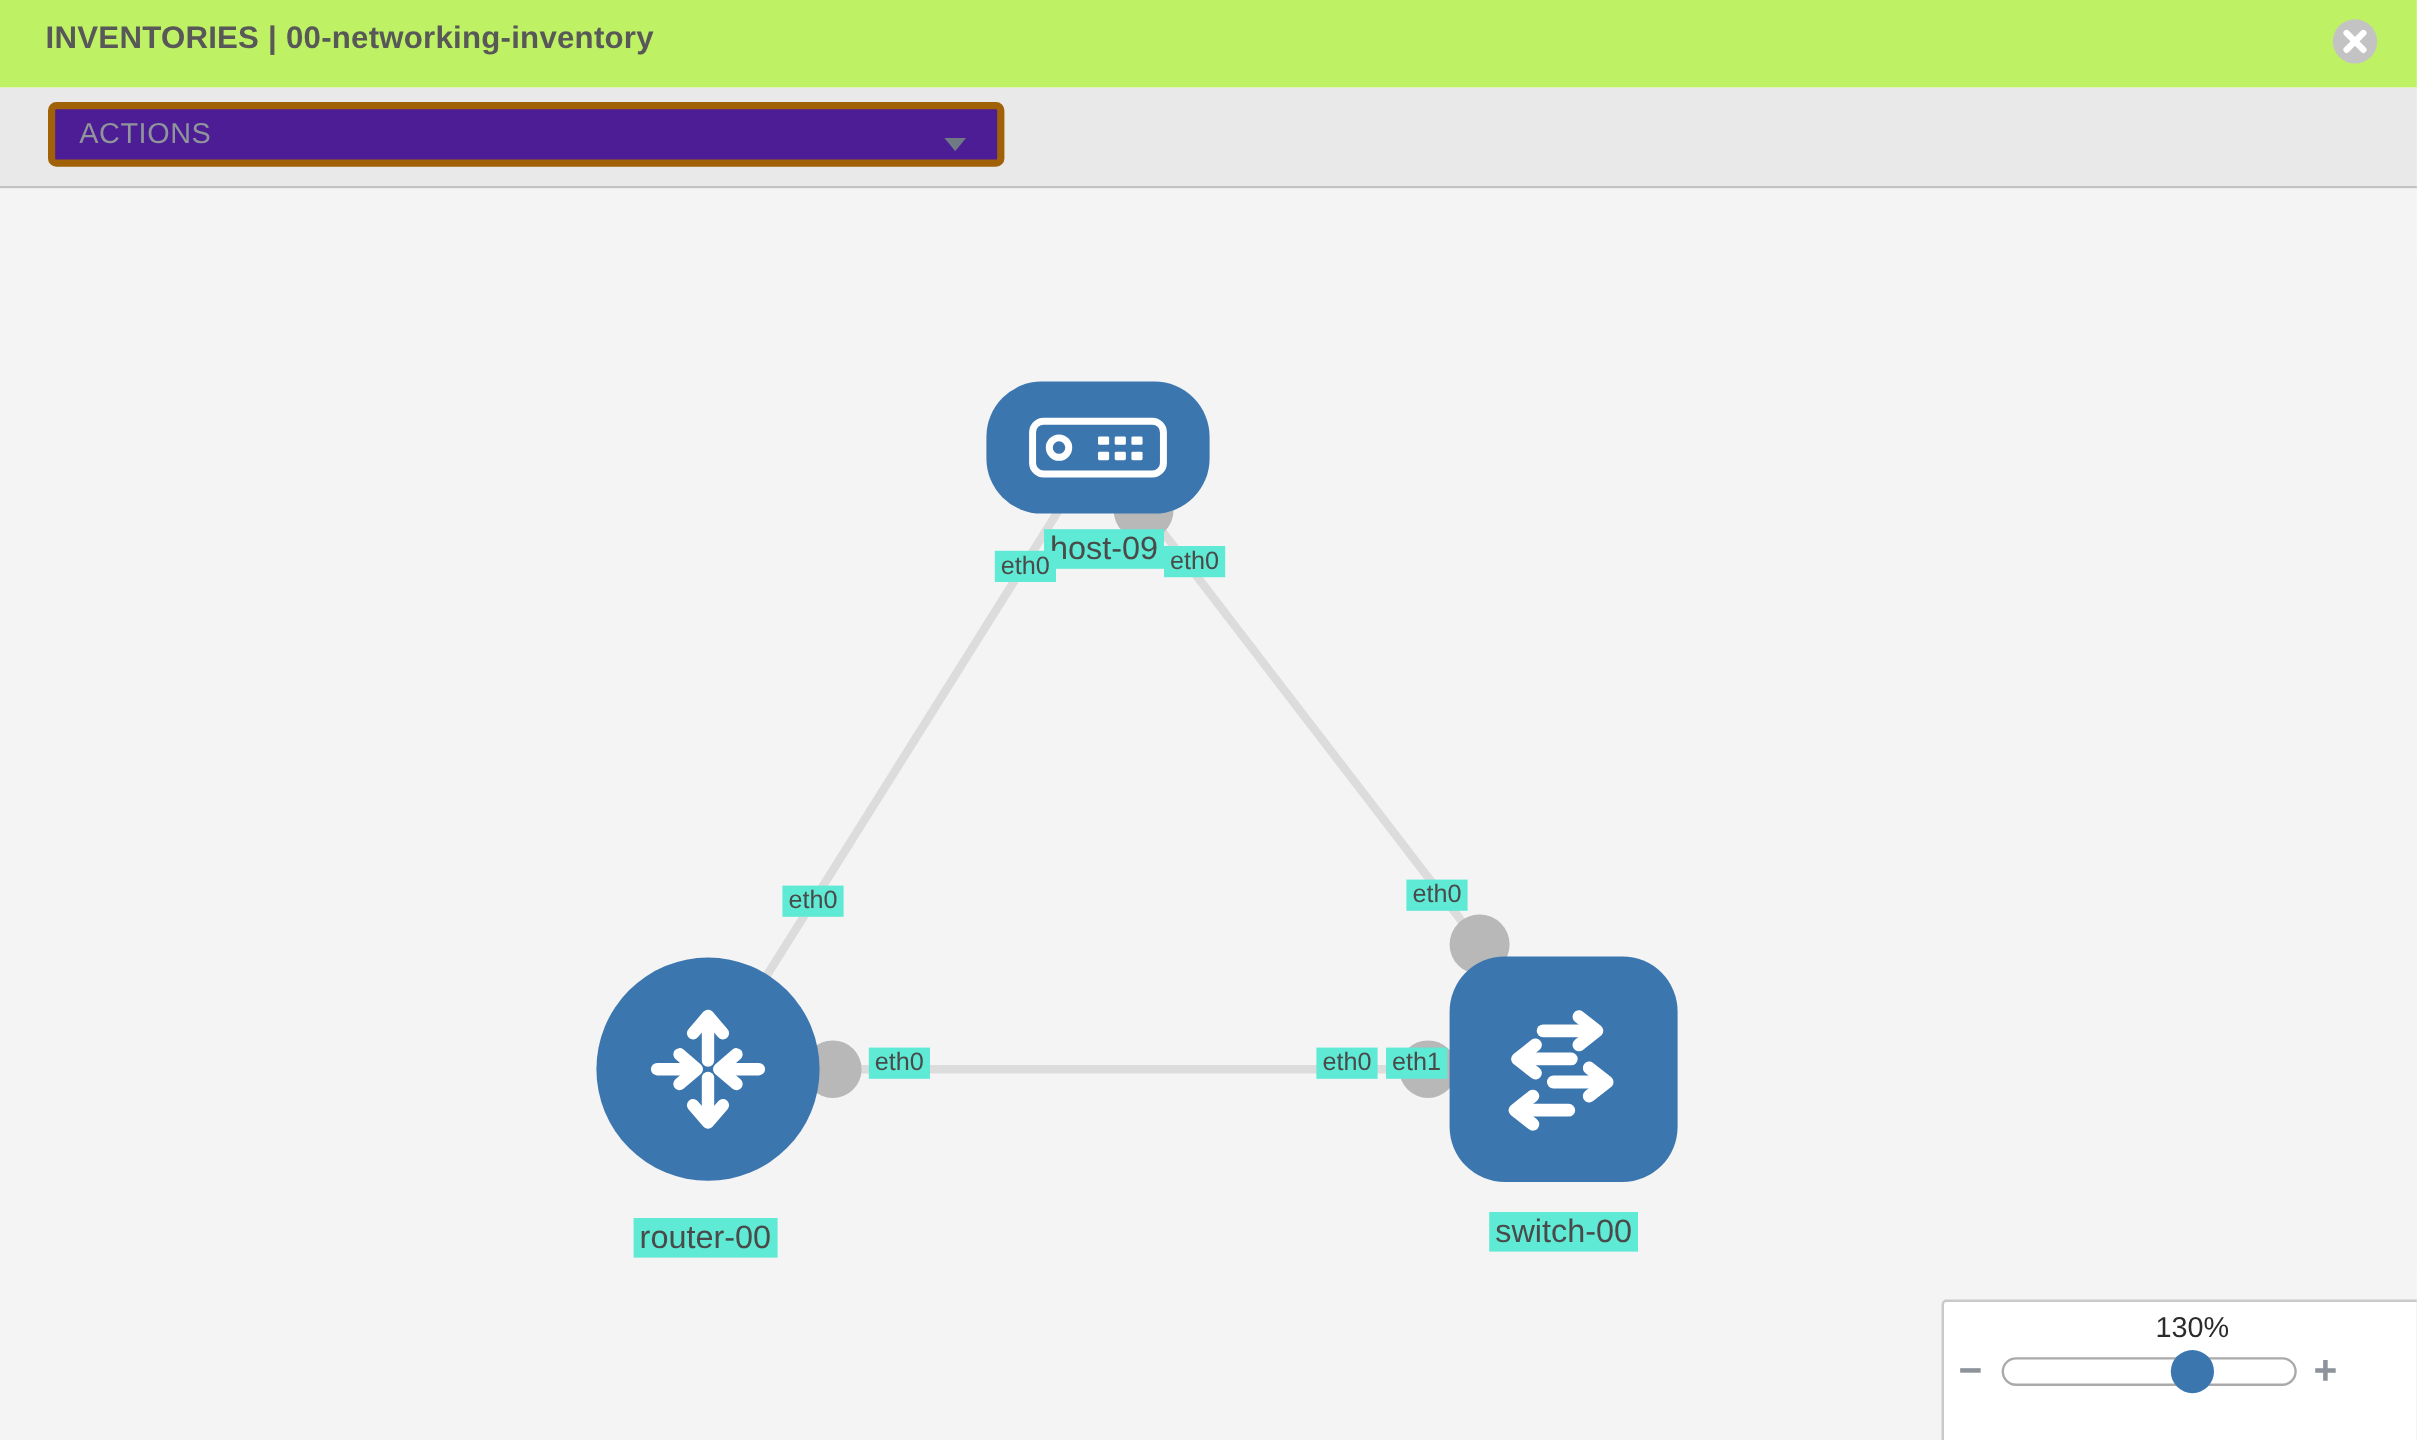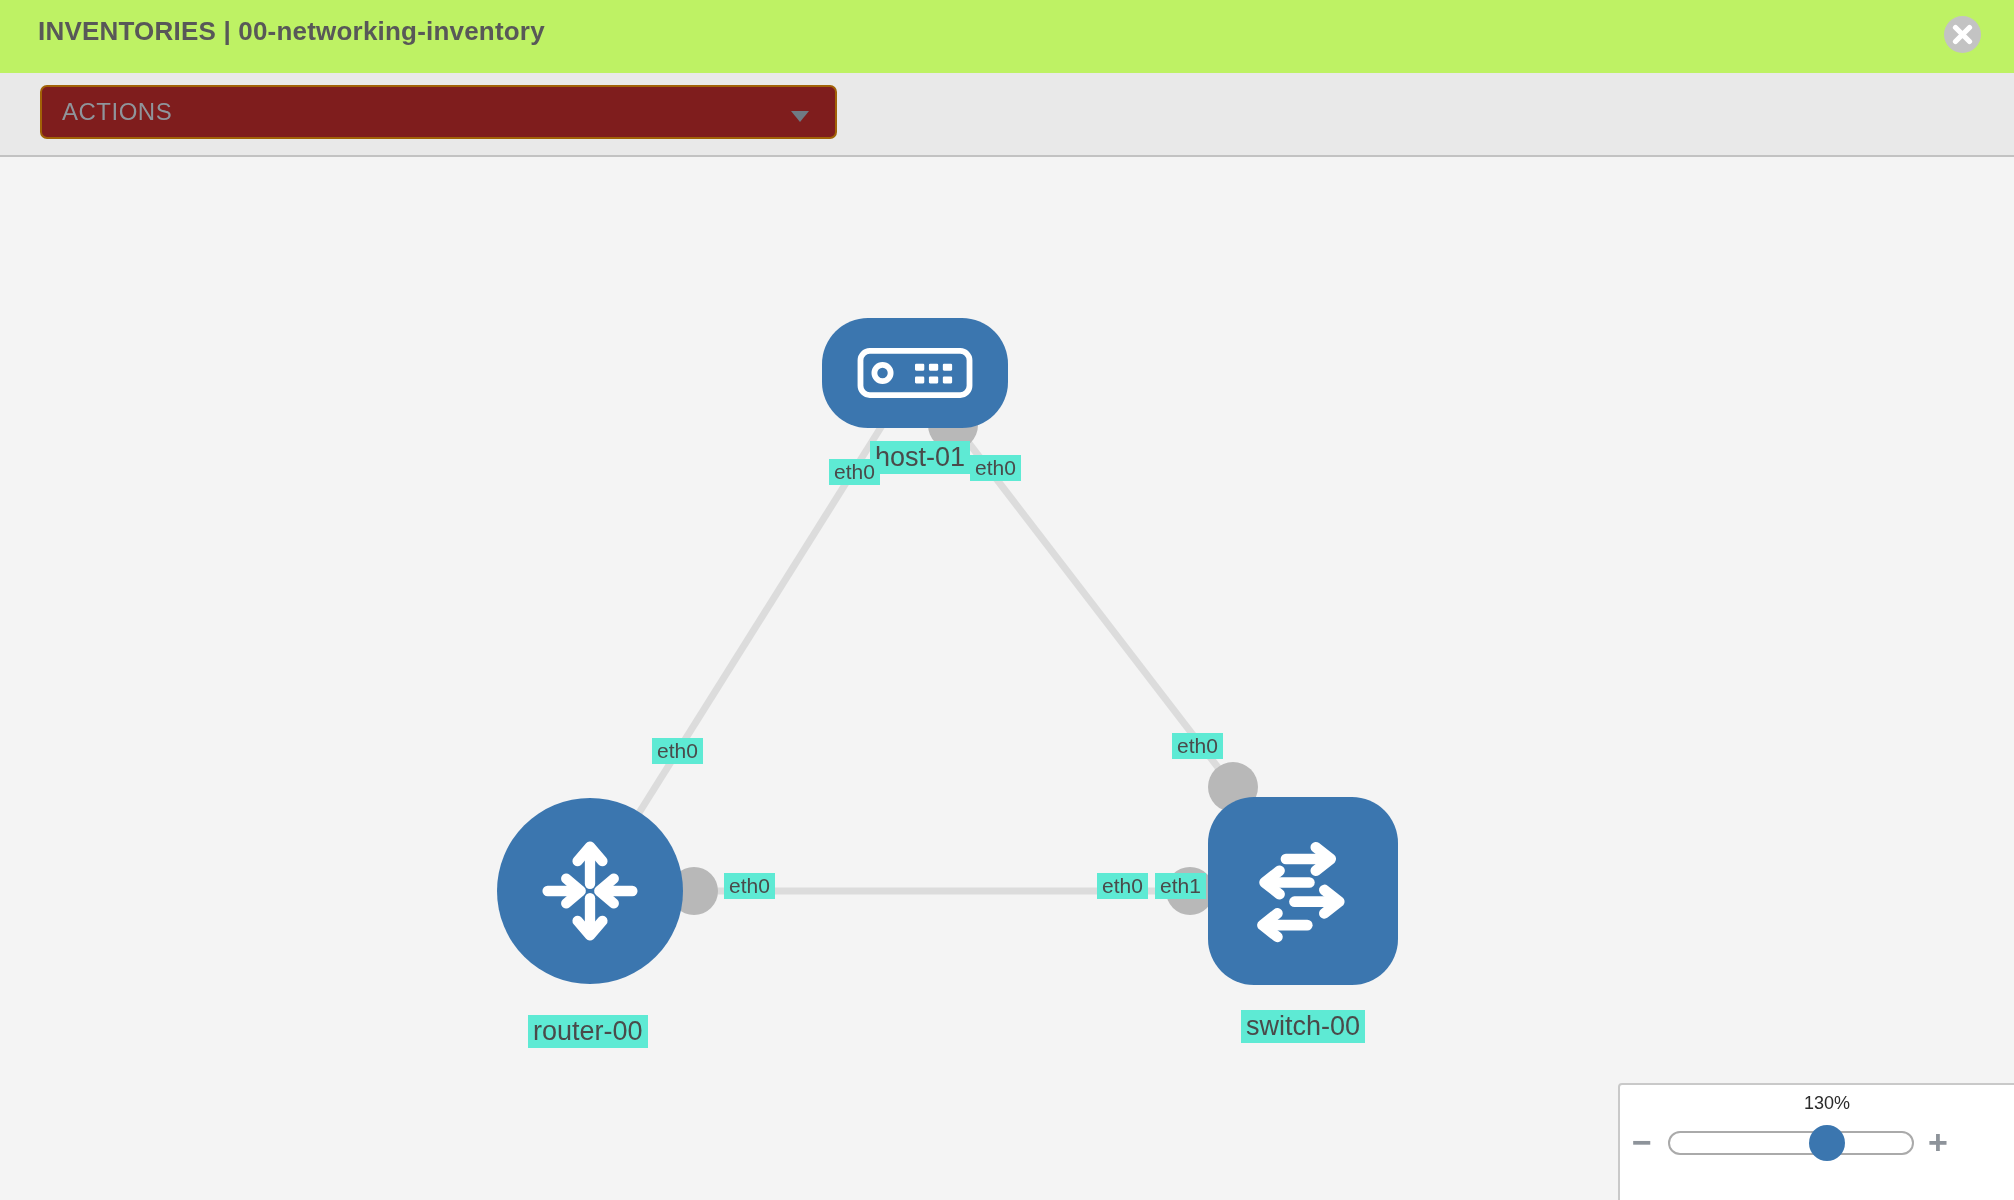--- a/index.html
+++ b/index.html
@@ -18,22 +18,22 @@
     position:absolute; left:1944px; top:16px; width:37px; height:37px;
     border-radius:50%; background:#c3c3c3; cursor:pointer;
     display:flex; align-items:center; justify-content:center;
   }
   
   .toolbar {
     position:absolute; top:73px; left:0; width:2014px; height:84px;
     background:#e9e9e9; border-bottom:2px solid #c2c2c2;
   }
   .combo {
-    position:absolute; top:12px; height:54px; background:#7f1d1d;
-    border:2px solid #a16207; border-radius:7px;
+    position:absolute; top:12px; height:54px; background:#4c1d95;
+    border:6px solid #a16207; border-radius:7px;
     display:flex; align-items:center; cursor:pointer;
   }
   .combo-actions { left:40px; width:797px; }
   .combo-search { left:1185px; width:795px; }
   .combo-label { margin-left:20px; font-size:24px; color:#8f959b; letter-spacing:.5px; }
   .caret {
     position:absolute; right:26px; top:24px; width:0; height:0;
     border-left:9px solid transparent; border-right:9px solid transparent;
     border-top:11px solid #6f7a84;
   }
@@ -57,21 +57,21 @@
   }
   .node-tag { font-size:27px; }
   .if-tag { font-size:21px; }
   
   .zoom-panel {
     position:absolute; left:1618px; top:926px; width:398px; height:119px;
     background:#ffffff; border:2px solid #c9c9c9; border-radius:4px 0 0 0;
   }
   .zoom-value {
     position:absolute; left:157px; top:8px; width:100px; text-align:center;
-    font-size:18px; color:#2b2b2b;
+    font-size:24px; color:#2b2b2b;
   }
   .zoom-minus,.zoom-plus {
     position:absolute; top:40px; font-size:34px; font-weight:bold; color:#8d939a;
     cursor:pointer; line-height:34px;
   }
   .zoom-minus { left:12px; }
   .zoom-plus  { left:308px; }
   .zoom-track {
     position:absolute; left:48px; top:46px; width:246px; height:24px;
     background:#ffffff; border:2px solid #aaaaaa; border-radius:12px; cursor:pointer;
@@ -162,21 +162,21 @@
         <polyline points="72,19 86,30 72,41"></polyline>
       <path d="M66 52 H32"></path>
         <polyline points="38,41 24,52 38,63"></polyline>
       <path d="M52 70 H86"></path>
         <polyline points="80,59 94,70 80,81"></polyline>
       <path d="M64 92 H30"></path>
         <polyline points="36,81 22,92 36,103"></polyline>
     </svg>
   </div>
 
-  <span class="tag node-tag" style="left:870px; top:284px;">host-01</span>
+  <span class="tag node-tag" style="left:870px; top:284px;">host-09</span>
   <span class="tag node-tag" style="left:528px; top:838px;margin-top:20px;">router-00</span>
   <span class="tag node-tag" style="left:1241px; top:839px;margin-top:14px;">switch-00</span>
 
   <span class="tag if-tag" style="left:829px;  top:302px;">eth0</span>
   <span class="tag if-tag" style="left:970px;  top:298px;">eth0</span>
   <span class="tag if-tag" style="left:652px;  top:581px;">eth0</span>
   <span class="tag if-tag" style="left:1172px; top:576px;">eth0</span>
   <span class="tag if-tag" style="left:724px;  top:716px;">eth0</span>
   <span class="tag if-tag" style="left:1097px; top:716px;">eth0</span>
   <span class="tag if-tag" style="left:1155px; top:716px;">eth1</span>

